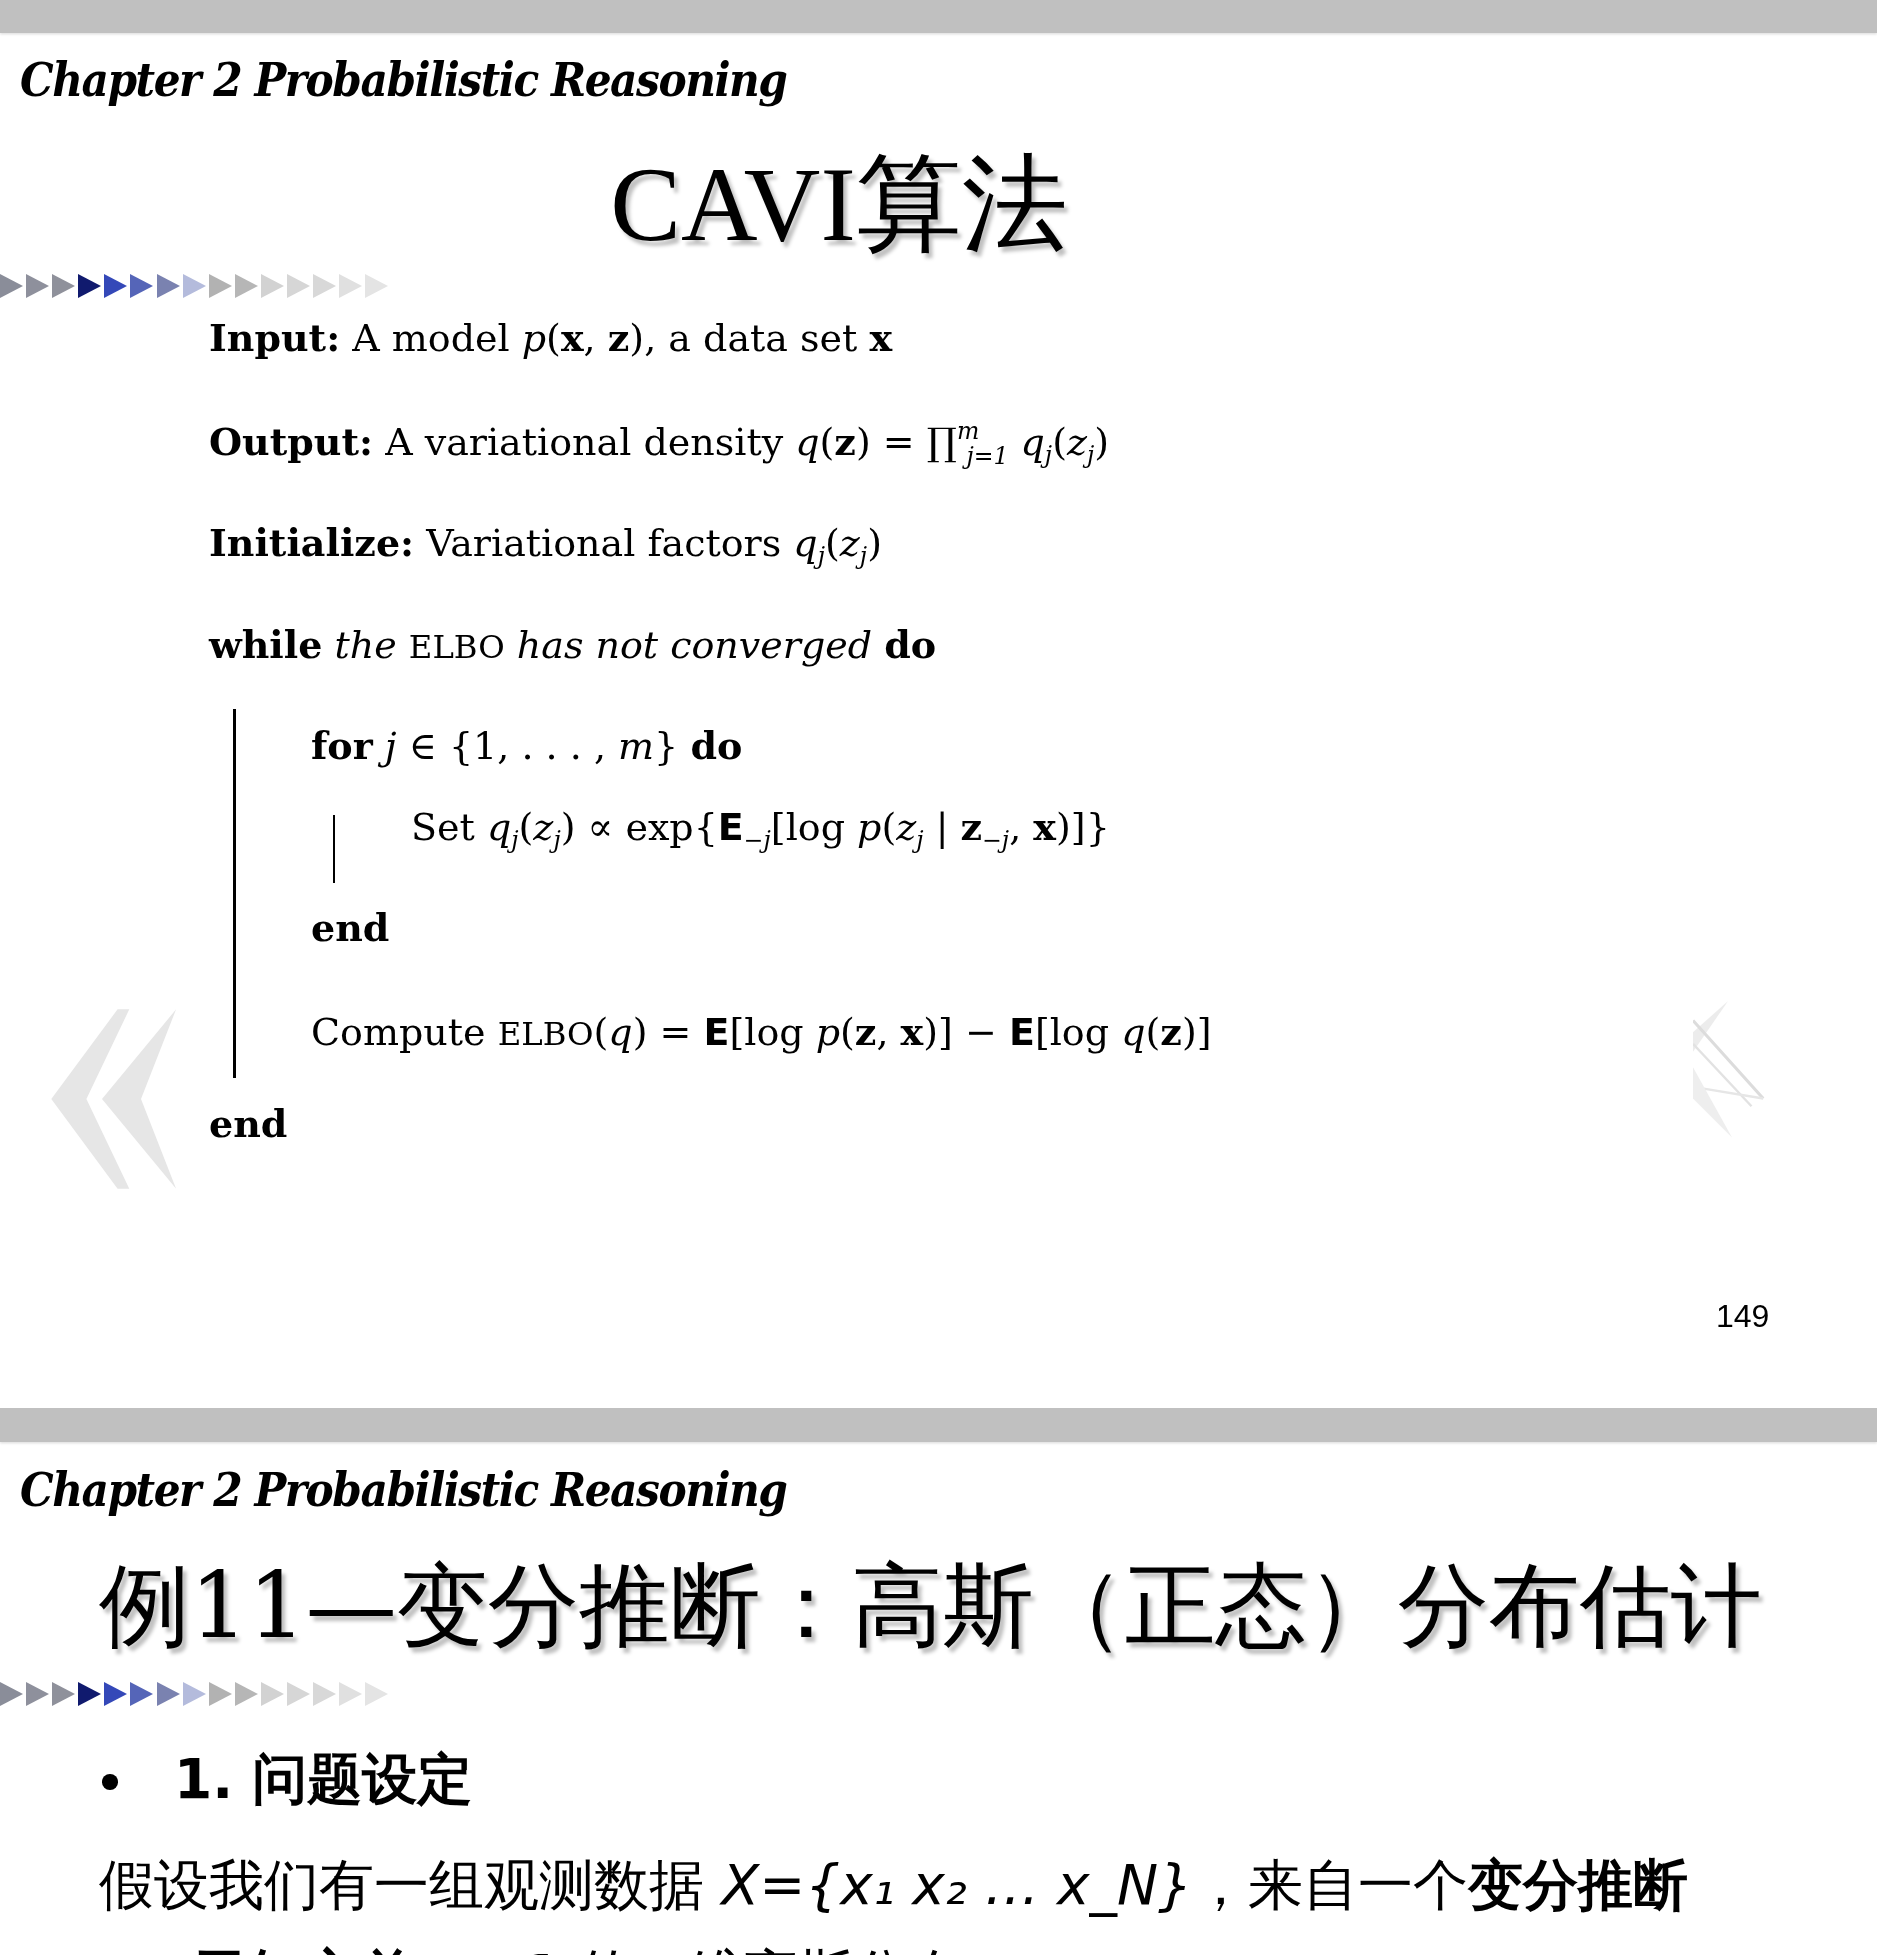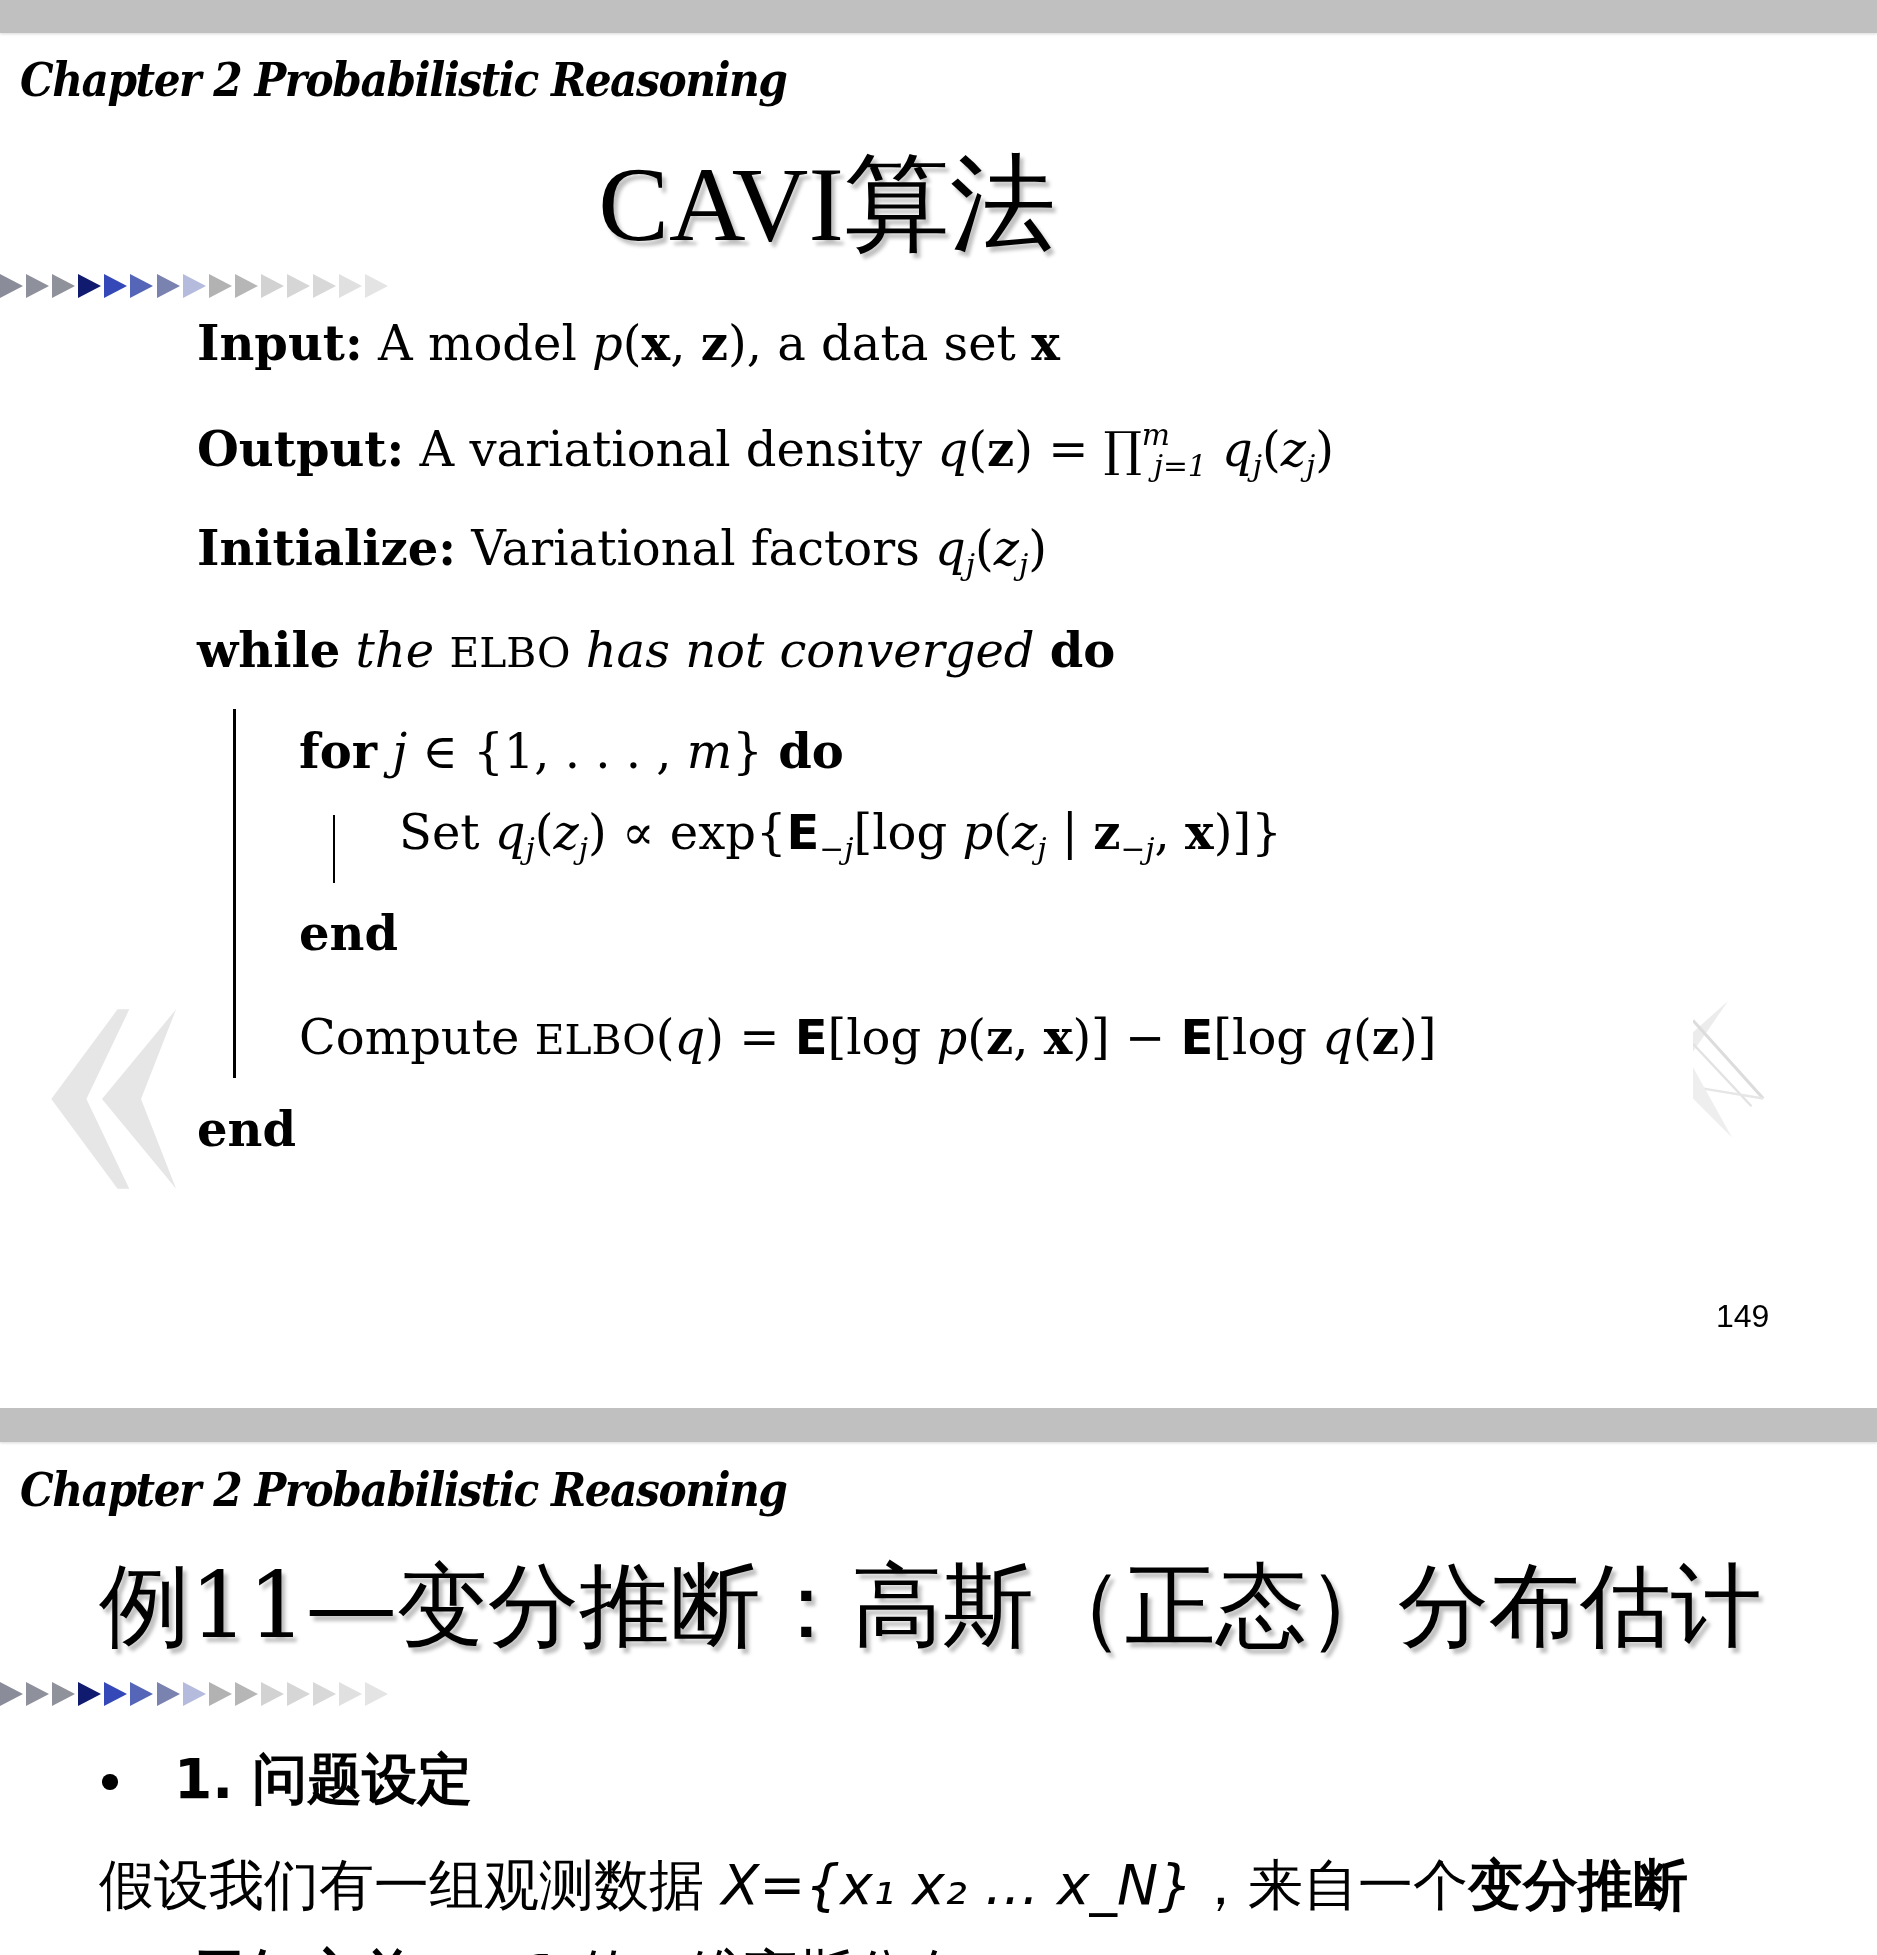--- a/index.html
+++ b/index.html
@@ -7,24 +7,24 @@
          font-family:"Liberation Serif","DejaVu Serif",serif; color:#000; }
   .slide { position:absolute; left:0; width:1877px; background:#fff; overflow:hidden; }
   .topbar { position:absolute; left:0; top:0; width:1877px; height:33px; background:#c0c0c0;
             box-shadow:0 2.3px 2.3px rgba(0,0,0,0.12); }
   .chapter { position:absolute; left:19.6px; font-family:"DejaVu Serif","Liberation Serif",serif;
              font-style:italic; font-weight:bold; font-size:46px; letter-spacing:-1.6px;
              transform:scaleX(0.92); transform-origin:left center; white-space:nowrap; }
   .arrows { position:absolute; left:0; height:27px; display:flex; }
   .arrows .tri { width:0; height:0; border-top:12.5px solid transparent; border-bottom:12.5px solid transparent;
                  border-left:23px solid #999; margin-right:3.1px; }
-  .title1 { position:absolute; left:0; width:1654px; text-align:center; font-size:106px;
+  .title1 { position:absolute; left:12px; width:1654px; text-align:center; font-size:106px;
             text-shadow:3.9px 4.7px 3.9px rgba(0,0,0,0.25); white-space:nowrap; }
-  .algo { position:absolute; font-family:"DejaVu Serif","Liberation Serif",serif; font-size:48px;
-          white-space:nowrap; line-height:1; }
+  .algo { position:absolute; font-family:"DejaVu Serif","Liberation Serif",serif; font-size:38px;
+          white-space:nowrap; line-height:1;margin-left:12px; }
   .algo b { font-weight:bold; }
   .algo i { font-style:italic; }
   .sc { font-variant:small-caps; font-size:0.85em; }
   .bb { font-family:"DejaVu Sans",sans-serif; font-weight:bold; }
   .sub { font-size:0.62em; vertical-align:-0.35em; font-style:italic; }
   .sup { font-size:0.62em; vertical-align:0.7em; font-style:italic; }
   .vline { position:absolute; background:#000; width:3.1px; }
   .pagenum { position:absolute; font-family:"Liberation Sans","DejaVu Sans",sans-serif; font-size:32px; }
   .deco { position:absolute; }
   .title2 { position:absolute; left:99px; font-size:91px; white-space:nowrap;

